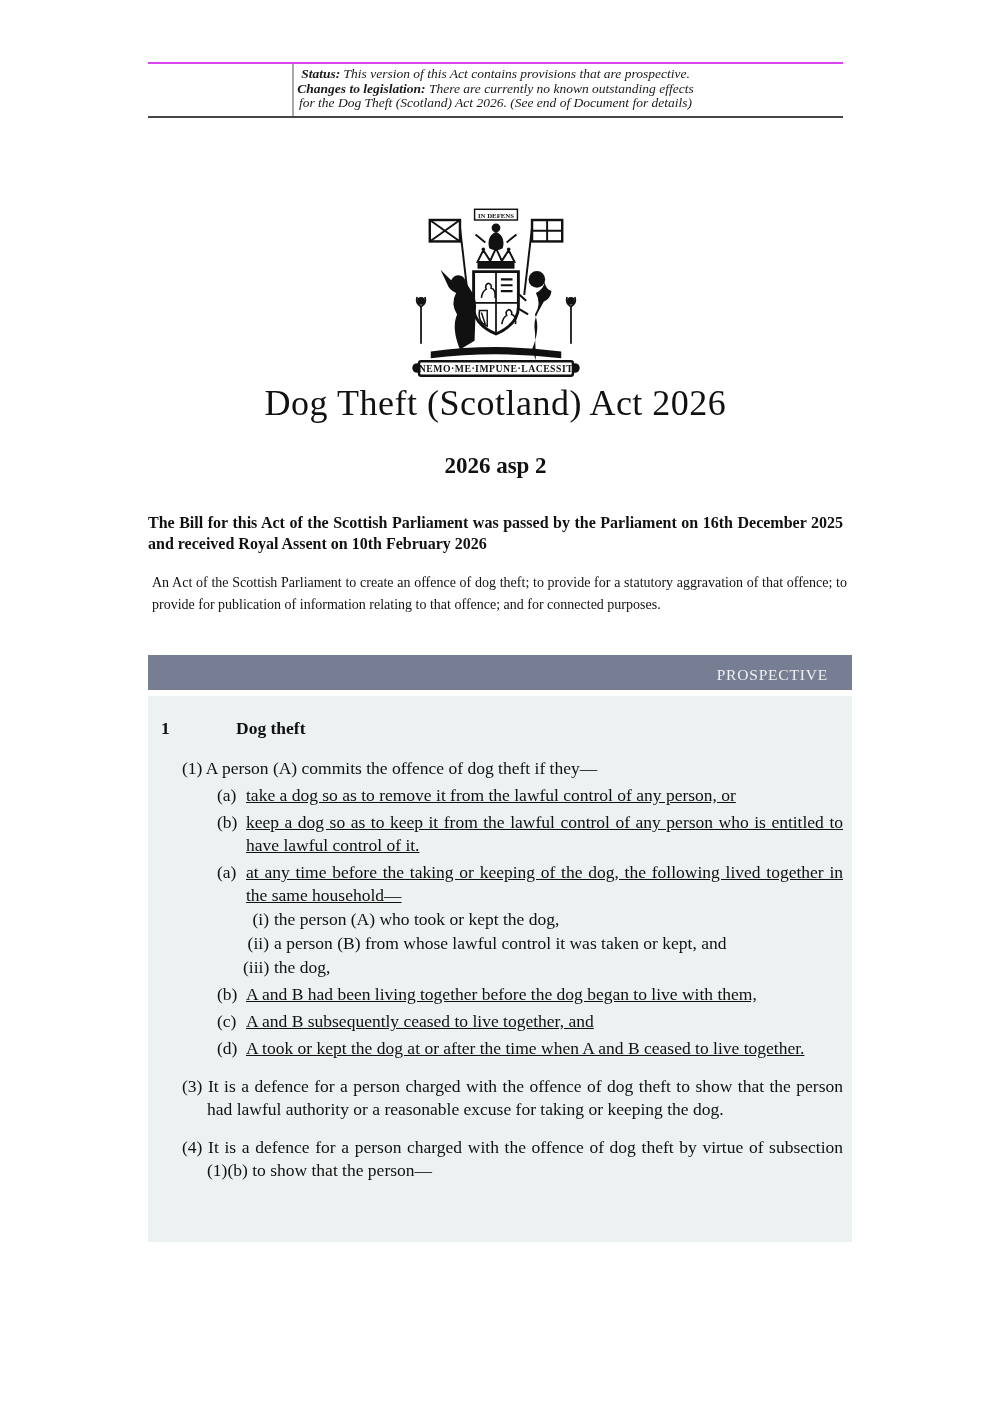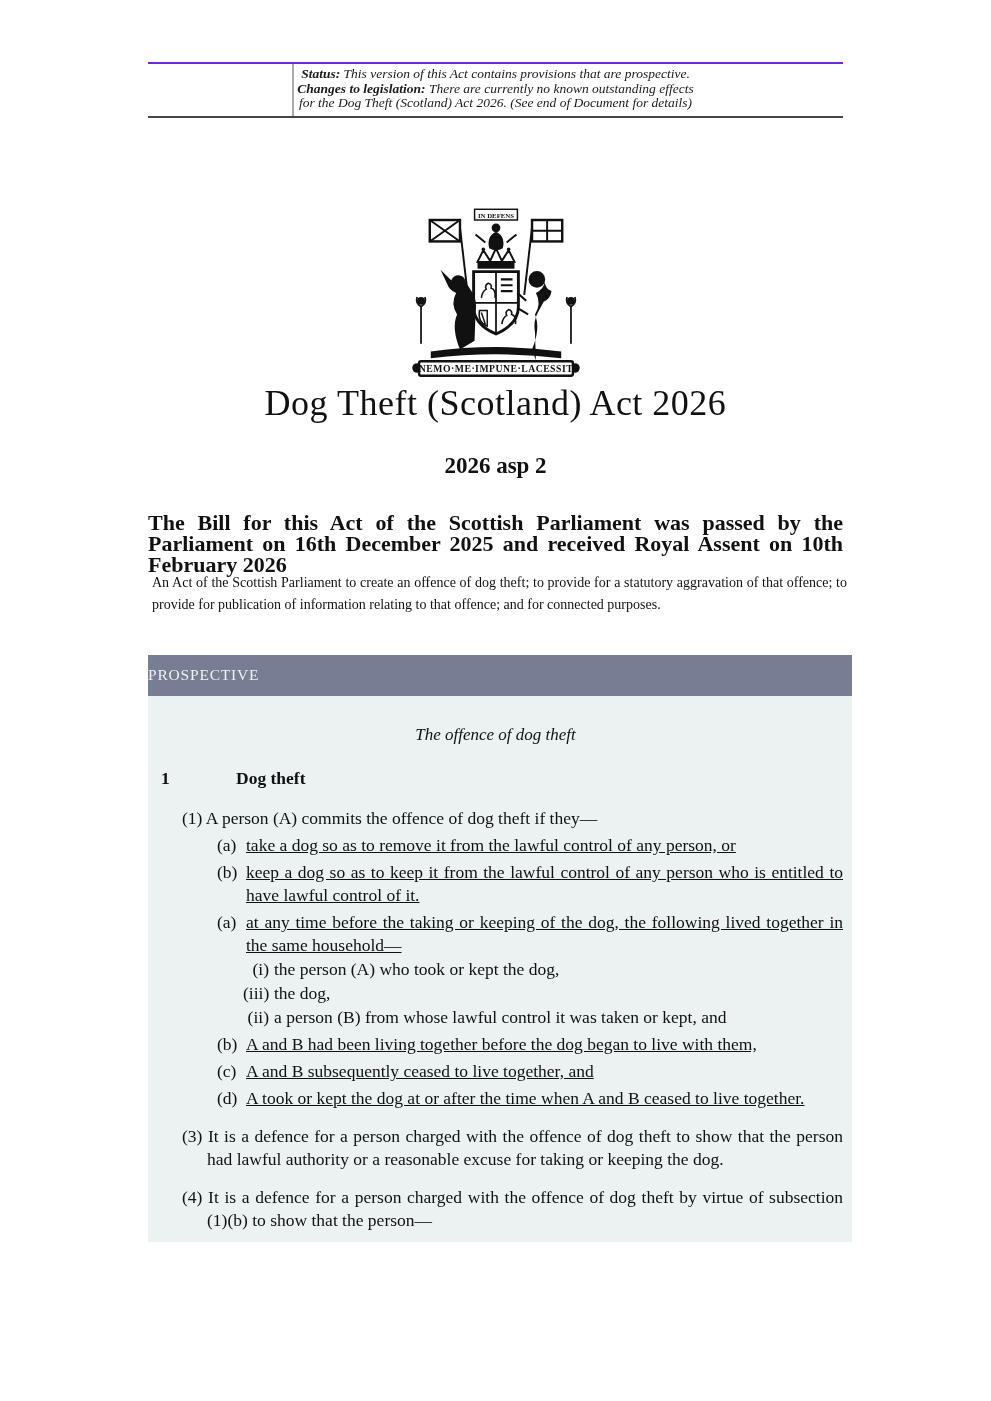--- a/index.html
+++ b/index.html
@@ -1,45 +1,45 @@
 <!DOCTYPE html>
 <html style="--banner-bg: #777D92; --panel-bg: #ECF1F2;"><head>
 <meta charset="utf-8">
 <style>
   html,body{margin:0;padding:0;background:#ffffff;}
   .page{position:relative;width:991px;height:1401px;background:#fff;overflow:hidden;
         font-family:"Liberation Serif","DejaVu Serif",serif;color:#111;}
 
   
   .status-table{position:absolute;top:62px;left:148px;width:695px;
-    border-top:2px solid #6d28d9;border-bottom:2px solid #474747;
+    border-top:2px solid #d946ef;border-bottom:2px solid #474747;
     padding:3px 0 5px 0;}
   .status-divider{position:absolute;left:144px;top:0;bottom:0;width:2px;background:#a9a9a9;}
   .status-lines{text-align:center;font-style:italic;font-size:13.5px;line-height:14.6px;color:#1a1a1a;}
   .status-lines .lbl{font-weight:bold;}
 
   
   .arms{position:absolute;top:205px;left:50%;transform:translateX(-50%);}
 
   
   .act-title{position:absolute;top:382px;left:0;width:100%;text-align:center;
     font-size:36px;font-weight:normal;letter-spacing:0.5px;}
   .asp{position:absolute;top:453px;left:0;width:100%;text-align:center;
     font-size:23px;font-weight:bold;}
 
   
   .passage{position:absolute;top:512px;left:148px;width:695px;
-    font-weight:bold;font-size:22px;line-height:21px;text-align:justify;}
+    font-weight:bold;font-size:16px;line-height:21px;text-align:justify;}
   .longtitle{position:absolute;top:572px;left:152px;width:695px;
     font-size:14px;line-height:21.5px;text-align:justify;}
 
   
-  .banner{position:absolute;top:655px;left:148px;width:704px;height:41px;
+  .banner{position:absolute;top:655px;left:148px;width:704px;height:35px;
     background:var(--banner-bg,#777D92);box-sizing:border-box;
-    color:#f2f2f2;padding-right:10px;
+    color:#f2f2f2;text-align:right;padding-right:24px;
     font-size:15.5px;letter-spacing:0.8px;line-height:40px;}
 
   
   .panel{position:absolute;top:696px;left:148px;width:704px;height:546px;
     background:var(--panel-bg,#ECF1F2);overflow:hidden;box-sizing:border-box;
     padding-right:9px;font-size:17.5px;line-height:23px;}
   .crossheading{margin-top:27px;text-align:center;font-style:italic;font-size:17px;}
   .section-head{margin-top:21px;position:relative;height:23px;font-weight:bold;}
   .section-num{position:absolute;left:13px;top:0;}
   .section-title{position:absolute;left:88px;top:0;}
@@ -136,21 +136,20 @@
 
   <p class="passage" style="margin:0;">The Bill for this Act of the Scottish Parliament was passed by the Parliament on 16th December 2025 and received Royal Assent on 10th February 2026</p>
   <p class="longtitle" style="margin:0;">An Act of the Scottish Parliament to create an offence of dog theft; to provide for a statutory aggravation of that offence; to provide for publication of information relating to that offence; and for connected purposes.</p>
 
   <div class="banner">
     <span>PROSPECTIVE</span>
   </div>
 
   <div class="panel">
 
-    <div class="crossheading">The offence of dog theft</div>
 
     <div class="section-head">
       <span class="section-num">1</span>
       <span class="section-title">Dog theft</span>
     </div>
 
     <div class="subsection first">
       <span>(1)</span>
       <span>A person (A) commits the offence of dog theft if they—</span>
     </div>
@@ -165,26 +164,26 @@
 
     <div class="para">
       <span class="para-marker">(a)</span>
       <div class="para-text">at any time before the taking or keeping of the dog, the following lived together in the same household—</div>
     </div>
     <div class="subpara">
       <span class="subpara-marker">(i)</span>
       <div class="subpara-text">the person (A) who took or kept the dog,</div>
     </div>
     <div class="subpara">
+      <span class="subpara-marker">(ii)</span>
+      <div class="subpara-text">a person (B) from whose lawful control it was taken or kept, and</div>
+    </div>
+    <div class="subpara">
       <span class="subpara-marker">(iii)</span>
       <div class="subpara-text">the dog,</div>
-    </div>
-    <div class="subpara">
-      <span class="subpara-marker">(ii)</span>
-      <div class="subpara-text">a person (B) from whose lawful control it was taken or kept, and</div>
     </div>
     <div class="para">
       <span class="para-marker">(b)</span>
       <div class="para-text">A and B had been living together before the dog began to live with them,</div>
     </div>
     <div class="para">
       <span class="para-marker">(c)</span>
       <div class="para-text">A and B subsequently ceased to live together, and</div>
     </div>
     <div class="para">

